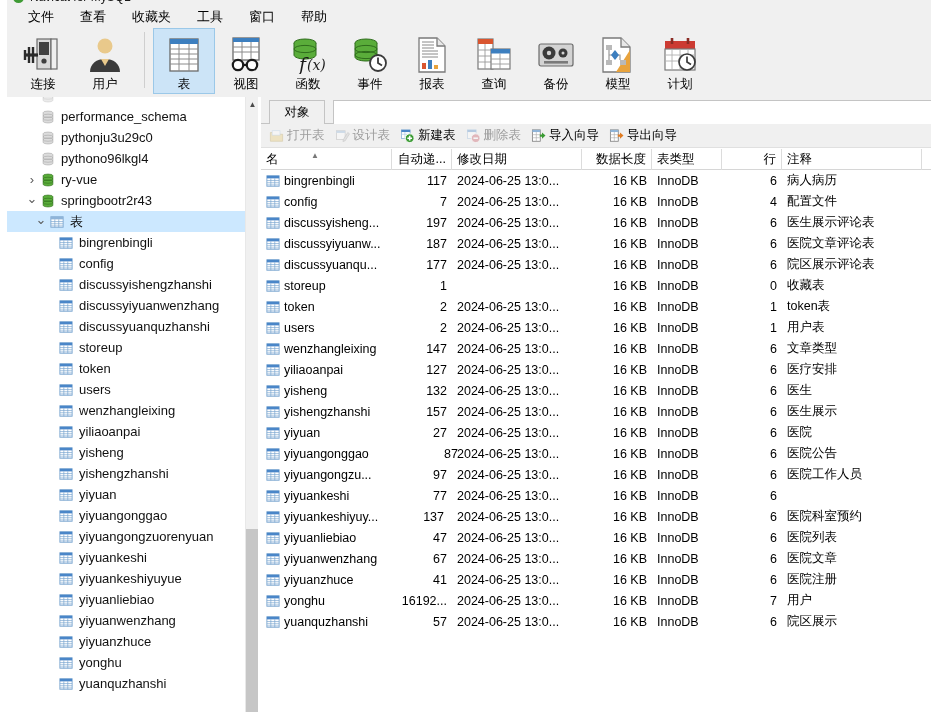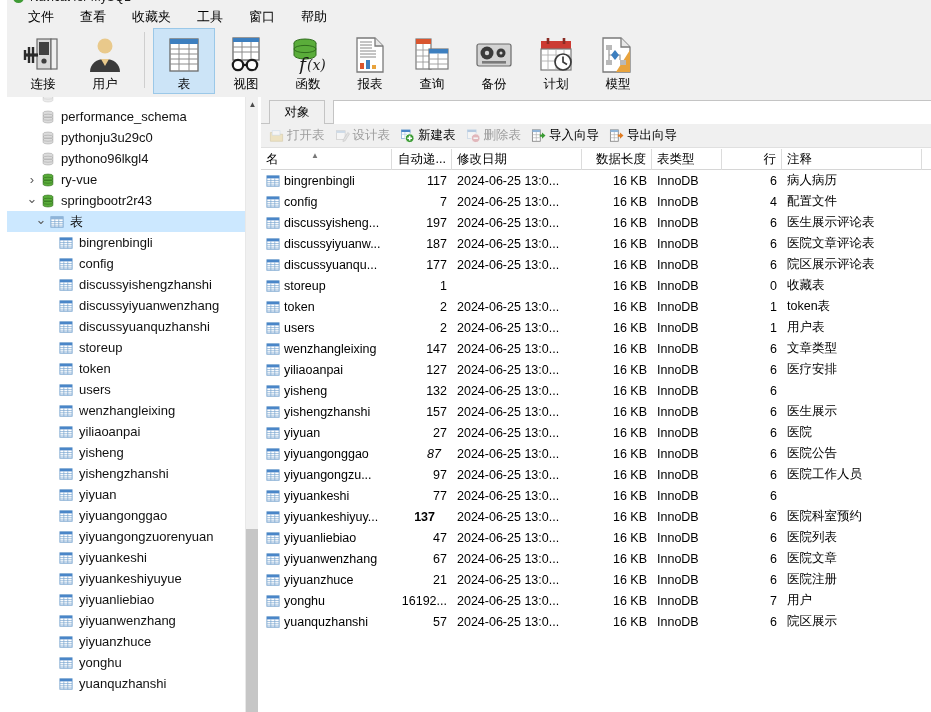--- a/index.html
+++ b/index.html
@@ -219,20 +219,33 @@
             <ellipse cx="17" cy="13" rx="11" ry="3.6" fill="none" stroke="#2f6d1c" stroke-width="1"></ellipse>
             <text x="11" y="35" font-family="DejaVu Serif, serif" font-style="italic" font-size="19" fill="#1a1a1a">f</text>
             <text x="19" y="34" font-family="DejaVu Serif, serif" font-style="italic" font-size="14" fill="#1a1a1a">(x)</text>
           </svg>
         </div>
         <div class="lb">函数</div>
       </div>
       <div class="tb-btn">
         <div class="ic">
           <svg width="40" height="38" viewBox="0 0 40 38">
+            <ellipse cx="16" cy="7" rx="11" ry="4" fill="#5aad3a" stroke="#2f6d1c" stroke-width="1"></ellipse>
+            <path d="M5 7v14c0 2.2 5 4 11 4s11-1.8 11-4V7" fill="#5aad3a" stroke="#2f6d1c" stroke-width="1"></path>
+            <ellipse cx="16" cy="13" rx="11" ry="3.6" fill="none" stroke="#2f6d1c" stroke-width="1"></ellipse>
+            <ellipse cx="16" cy="19" rx="11" ry="3.6" fill="none" stroke="#2f6d1c" stroke-width="1"></ellipse>
+            <circle cx="28" cy="27" r="8" fill="#fff" stroke="#3a3a3a" stroke-width="1.8"></circle>
+            <path d="M28 21.5V27l4 2.5" stroke="#3a3a3a" stroke-width="1.8" fill="none"></path>
+          </svg>
+        </div>
+        <div class="lb">事件</div>
+      </div>
+      <div class="tb-btn">
+        <div class="ic">
+          <svg width="40" height="38" viewBox="0 0 40 38">
             <path d="M7 2h18l8 8v26H7z" fill="#fff" stroke="#7a7a7a" stroke-width="1.3"></path>
             <path d="M25 2v8h8" fill="#e8e8e8" stroke="#7a7a7a" stroke-width="1.3"></path>
             <path d="M10 6h12M10 9h12M10 12h12M10 15h16M10 18h16M10 21h16" stroke="#8a8a8a" stroke-width="1"></path>
             <rect x="10" y="27" width="4" height="6" fill="#d9552f"></rect>
             <rect x="16" y="24" width="4" height="9" fill="#3d7fbf"></rect>
             <rect x="22" y="29" width="4" height="4" fill="#e8a33d"></rect>
           </svg>
         </div>
         <div class="lb">报表</div>
       </div>
@@ -254,49 +267,49 @@
           <svg width="40" height="38" viewBox="0 0 40 38">
             <rect x="3" y="8" width="34" height="22" rx="2" fill="#d3d3d3" stroke="#6a6a6a" stroke-width="1.2"></rect>
             <circle cx="13" cy="17" r="6.5" fill="#3a3a3a"></circle>
             <circle cx="13" cy="17" r="2.2" fill="#d3d3d3"></circle>
             <circle cx="27" cy="17" r="4.5" fill="#3a3a3a"></circle>
             <circle cx="27" cy="17" r="1.5" fill="#d3d3d3"></circle>
             <rect x="8" y="25" width="24" height="2.6" fill="#7a7a7a"></rect>
           </svg>
         </div>
         <div class="lb">备份</div>
-      </div>
-      <div class="tb-btn">
-        <div class="ic">
-          <svg width="40" height="38" viewBox="0 0 40 38">
-            <rect x="5" y="5" width="30" height="8" fill="#cc3b33"></rect>
-            <rect x="5" y="13" width="30" height="21" fill="#fff" stroke="#7a7a7a" stroke-width="1.2"></rect>
-            <path d="M5 19h30M5 25h30M12 13v21M20 13v21M28 13v21" stroke="#b0b0b0" stroke-width="0.9"></path>
-            <path d="M12 2v6M28 2v6" stroke="#8a2b24" stroke-width="2.6"></path>
-            <circle cx="27" cy="26" r="8" fill="#fff" stroke="#3a3a3a" stroke-width="1.7"></circle>
-            <path d="M27 20.5V26l4 2.5" stroke="#3a3a3a" stroke-width="1.7" fill="none"></path>
-          </svg>
-        </div>
-        <div class="lb">计划</div>
       </div>
       <div class="tb-btn">
         <div class="ic">
           <svg width="40" height="38" viewBox="0 0 40 38">
             <path d="M5 2h18l9 9v25H5z" fill="#fff" stroke="#7a7a7a" stroke-width="1.3"></path>
             <path d="M23 2v9h9" fill="#e8e8e8" stroke="#7a7a7a" stroke-width="1.3"></path>
             <path d="M32 14l-14 22h14z" fill="#e8a33d"></path>
             <rect x="8" y="9" width="6" height="5" fill="#b9b9b9"></rect>
             <rect x="8" y="24" width="6" height="5" fill="#b9b9b9"></rect>
             <rect x="22" y="24" width="6" height="5" fill="#b9b9b9"></rect>
             <path d="M11 14v5M17 19h5v5M17 19h-6v5" stroke="#9a9a9a" stroke-width="1.2" fill="none"></path>
             <path d="M17 14l4 5-4 5-4-5z" fill="#3d7fbf"></path>
           </svg>
         </div>
         <div class="lb">模型</div>
       </div>
+      <div class="tb-btn">
+        <div class="ic">
+          <svg width="40" height="38" viewBox="0 0 40 38">
+            <rect x="5" y="5" width="30" height="8" fill="#cc3b33"></rect>
+            <rect x="5" y="13" width="30" height="21" fill="#fff" stroke="#7a7a7a" stroke-width="1.2"></rect>
+            <path d="M5 19h30M5 25h30M12 13v21M20 13v21M28 13v21" stroke="#b0b0b0" stroke-width="0.9"></path>
+            <path d="M12 2v6M28 2v6" stroke="#8a2b24" stroke-width="2.6"></path>
+            <circle cx="27" cy="26" r="8" fill="#fff" stroke="#3a3a3a" stroke-width="1.7"></circle>
+            <path d="M27 20.5V26l4 2.5" stroke="#3a3a3a" stroke-width="1.7" fill="none"></path>
+          </svg>
+        </div>
+        <div class="lb">计划</div>
+      </div>
     </div>
 
 <div class="sidebar">
   <div class="sb-scroll" id="tree-scroll">
         <div class="tree-row">
           <div style="width: 18px; flex: 0 0 auto;"></div>
           <div class="twisty"></div>
           <div class="ticon" style="opacity: 0.55;">
             <svg width="14" height="14" viewBox="0 0 16 16">
               <ellipse cx="8" cy="3.2" rx="5.6" ry="2" fill="#dcdcdc" stroke="#a8a8a8" stroke-width="0.7"></ellipse>
@@ -1076,20 +1089,23 @@
           </div>
           <div class="gcell num" style="left: 321px; width: 70px;">
             <span>16 KB</span>
           </div>
           <div class="gcell" style="left: 391px; width: 70px;">
             <span>InnoDB</span>
           </div>
           <div class="gcell num" style="left: 461px; width: 60px;">
             <span>6</span>
           </div>
+          <div class="gcell" style="left: 521px; width: 140px;">
+            <span>医生</span>
+          </div>
         </div>
         <div class="grow">
           <div class="gcell" style="left: 0px; width: 131px;">
             <span class="tblicon">
               <svg width="14" height="14" viewBox="0 0 16 16">
                 <rect x="1" y="2" width="14" height="12" fill="#fff" stroke="#7aa5d0" stroke-width="1"></rect>
                 <rect x="1" y="2" width="14" height="3" fill="#4a86c8"></rect>
                 <path d="M1 7.5h14M1 10h14M1 12.5h14M5.5 5h0.01M5.5 5V14M10 5V14" stroke="#7aa5d0" stroke-width="0.8" fill="none"></path>
               </svg>
             </span>
@@ -1148,21 +1164,21 @@
           <div class="gcell" style="left: 0px; width: 131px;">
             <span class="tblicon">
               <svg width="14" height="14" viewBox="0 0 16 16">
                 <rect x="1" y="2" width="14" height="12" fill="#fff" stroke="#7aa5d0" stroke-width="1"></rect>
                 <rect x="1" y="2" width="14" height="3" fill="#4a86c8"></rect>
                 <path d="M1 7.5h14M1 10h14M1 12.5h14M5.5 5h0.01M5.5 5V14M10 5V14" stroke="#7aa5d0" stroke-width="0.8" fill="none"></path>
               </svg>
             </span>
             <span>yiyuangonggao</span>
           </div>
-          <div class="gcell num" style="left: 125px; width: 60px; font-style: italic;">
+          <div class="gcell num" style="left: 142px; width: 60px;">
             <span>87</span>
           </div>
           <div class="gcell" style="left: 191px; width: 130px;">
             <span>2024-06-25 13:0...</span>
           </div>
           <div class="gcell num" style="left: 321px; width: 70px;">
             <span>16 KB</span>
           </div>
           <div class="gcell" style="left: 391px; width: 70px;">
             <span>InnoDB</span>
@@ -1235,21 +1251,21 @@
           <div class="gcell" style="left: 0px; width: 131px;">
             <span class="tblicon">
               <svg width="14" height="14" viewBox="0 0 16 16">
                 <rect x="1" y="2" width="14" height="12" fill="#fff" stroke="#7aa5d0" stroke-width="1"></rect>
                 <rect x="1" y="2" width="14" height="3" fill="#4a86c8"></rect>
                 <path d="M1 7.5h14M1 10h14M1 12.5h14M5.5 5h0.01M5.5 5V14M10 5V14" stroke="#7aa5d0" stroke-width="0.8" fill="none"></path>
               </svg>
             </span>
             <span>yiyuankeshiyuy...</span>
           </div>
-          <div class="gcell num" style="left: 119px; width: 60px; font-weight: bold;">
+          <div class="gcell num" style="left: 128px; width: 60px;">
             <span>137</span>
           </div>
           <div class="gcell" style="left: 191px; width: 130px;">
             <span>2024-06-25 13:0...</span>
           </div>
           <div class="gcell num" style="left: 321px; width: 70px;">
             <span>16 KB</span>
           </div>
           <div class="gcell" style="left: 391px; width: 70px;">
             <span>InnoDB</span>
@@ -1326,21 +1342,21 @@
             <span class="tblicon">
               <svg width="14" height="14" viewBox="0 0 16 16">
                 <rect x="1" y="2" width="14" height="12" fill="#fff" stroke="#7aa5d0" stroke-width="1"></rect>
                 <rect x="1" y="2" width="14" height="3" fill="#4a86c8"></rect>
                 <path d="M1 7.5h14M1 10h14M1 12.5h14M5.5 5h0.01M5.5 5V14M10 5V14" stroke="#7aa5d0" stroke-width="0.8" fill="none"></path>
               </svg>
             </span>
             <span>yiyuanzhuce</span>
           </div>
           <div class="gcell num" style="left: 131px; width: 60px;">
-            <span>21</span>
+            <span>41</span>
           </div>
           <div class="gcell" style="left: 191px; width: 130px;">
             <span>2024-06-25 13:0...</span>
           </div>
           <div class="gcell num" style="left: 321px; width: 70px;">
             <span>16 KB</span>
           </div>
           <div class="gcell" style="left: 391px; width: 70px;">
             <span>InnoDB</span>
           </div>

